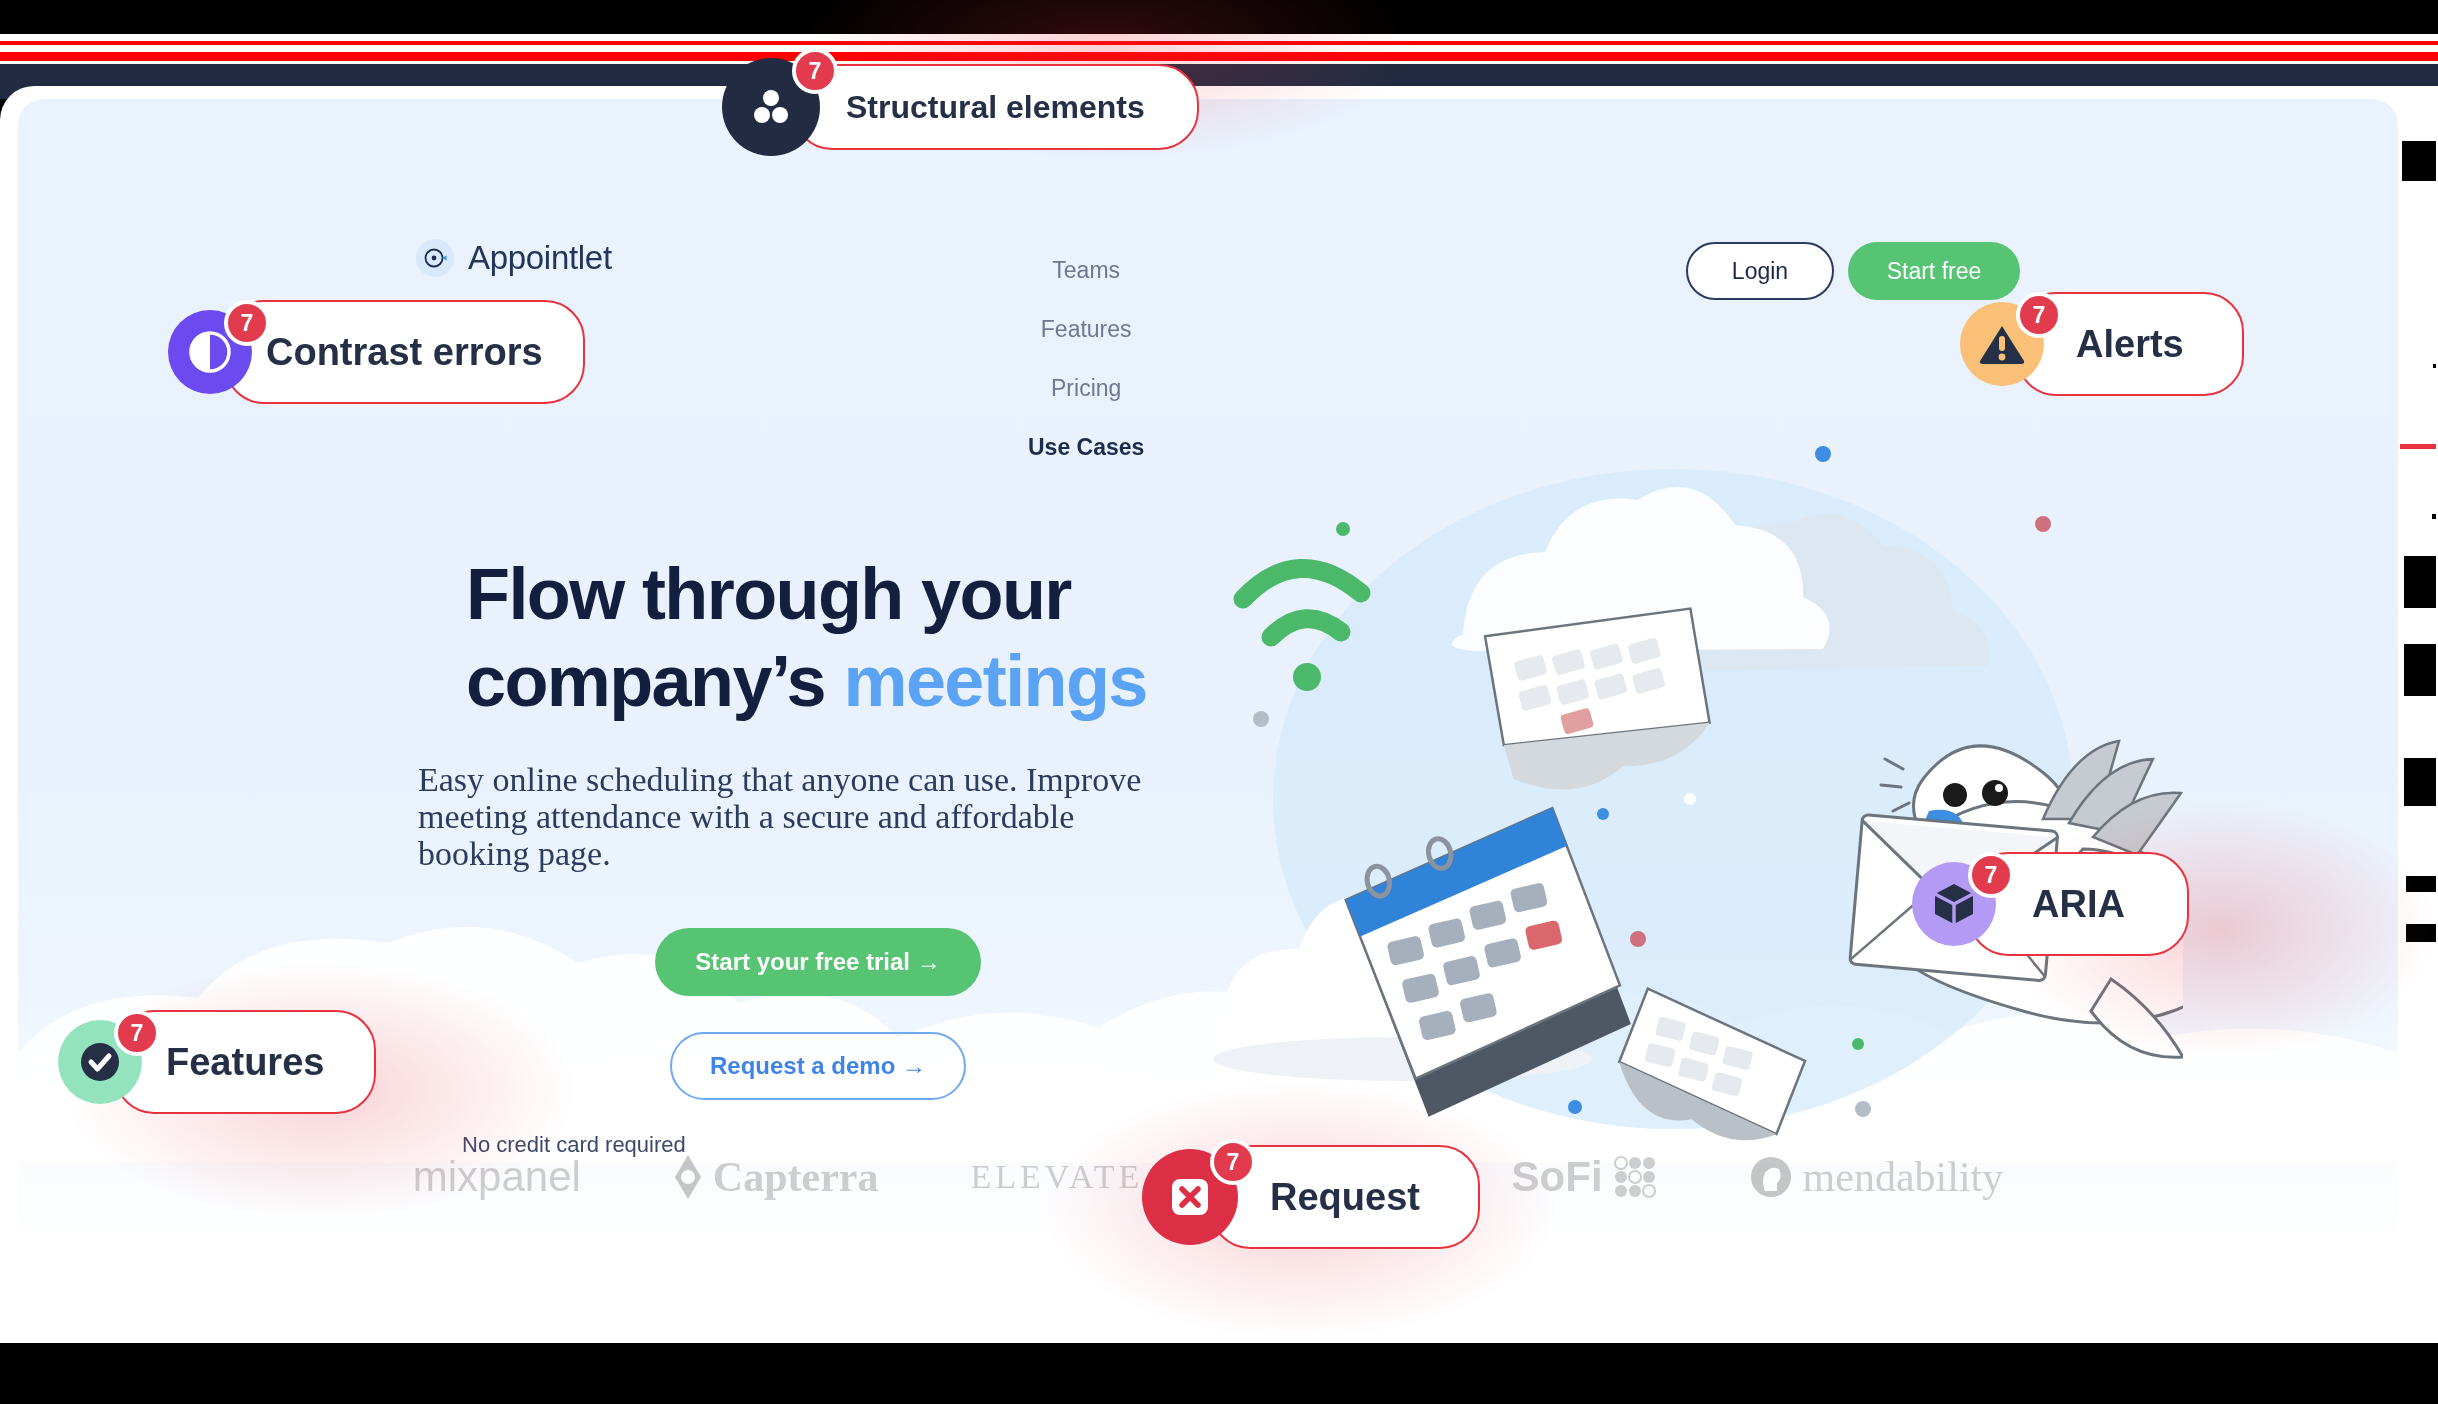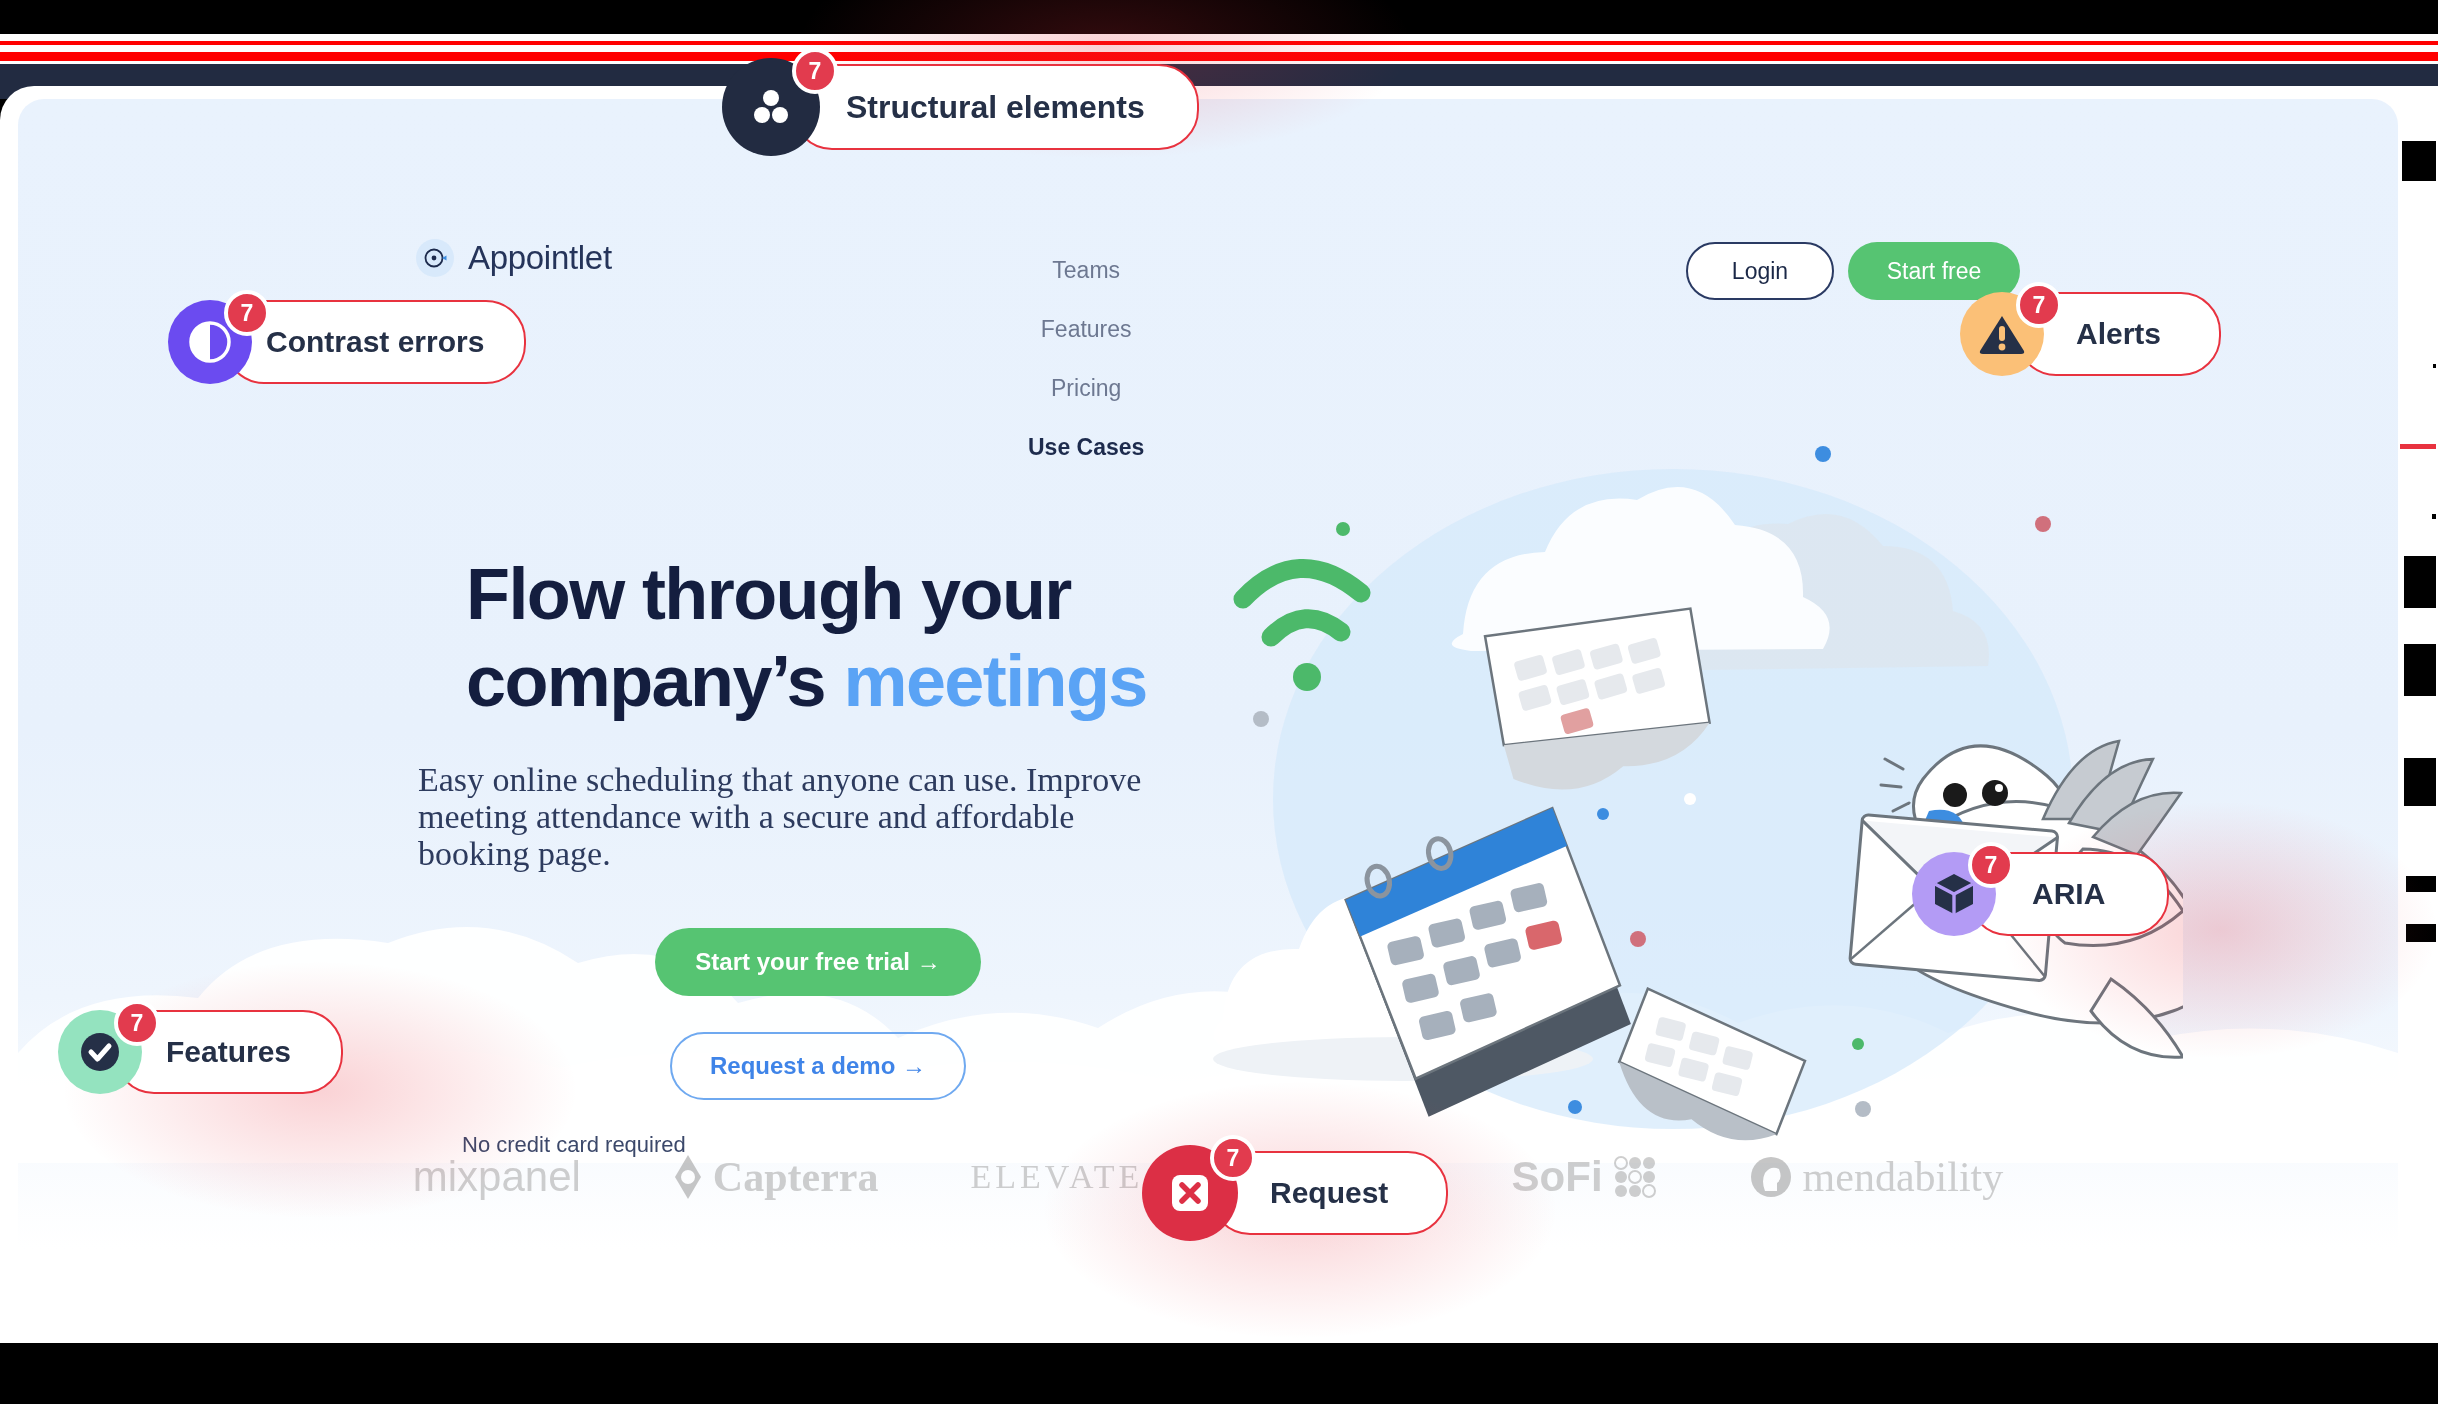--- a/index.html
+++ b/index.html
@@ -108,22 +108,22 @@
   .anno-icon { position:relative; width:84px; height:84px; border-radius:50%;
                display:flex; align-items:center; justify-content:center; flex:0 0 auto; }
   .anno-count {
     position:absolute; top:-10px; right:-18px; width:46px; height:46px; border-radius:50%;
     background:#e23b4e; color:#fff; font-size:23px; font-weight:700;
     display:flex; align-items:center; justify-content:center;
     border:4px solid #fff;
   }
   .anno-pill {
     background:#fff; border:2.5px solid #e8323f; border-radius:40px;
-    height:84px; padding:0 40px; display:flex; align-items:center; justify-content:center;
-    font-size:30px; font-weight:700; color:#253047; white-space:nowrap;
+    height:104px; padding:0 40px; display:flex; align-items:center; justify-content:center;
+    font-size:38px; font-weight:700; color:#253047; white-space:nowrap;
     margin-left:-28px;
   }
   .anno-pill.big { height:86px; font-size:32px; padding:4px 52px; }
 
   .glow {
     position:absolute; border-radius:50%;
     background:radial-gradient(ellipse at center, rgba(232,50,63,.22) 0%, rgba(232,50,63,0) 70%);
     z-index:38; pointer-events:none;
   }
 </style>

